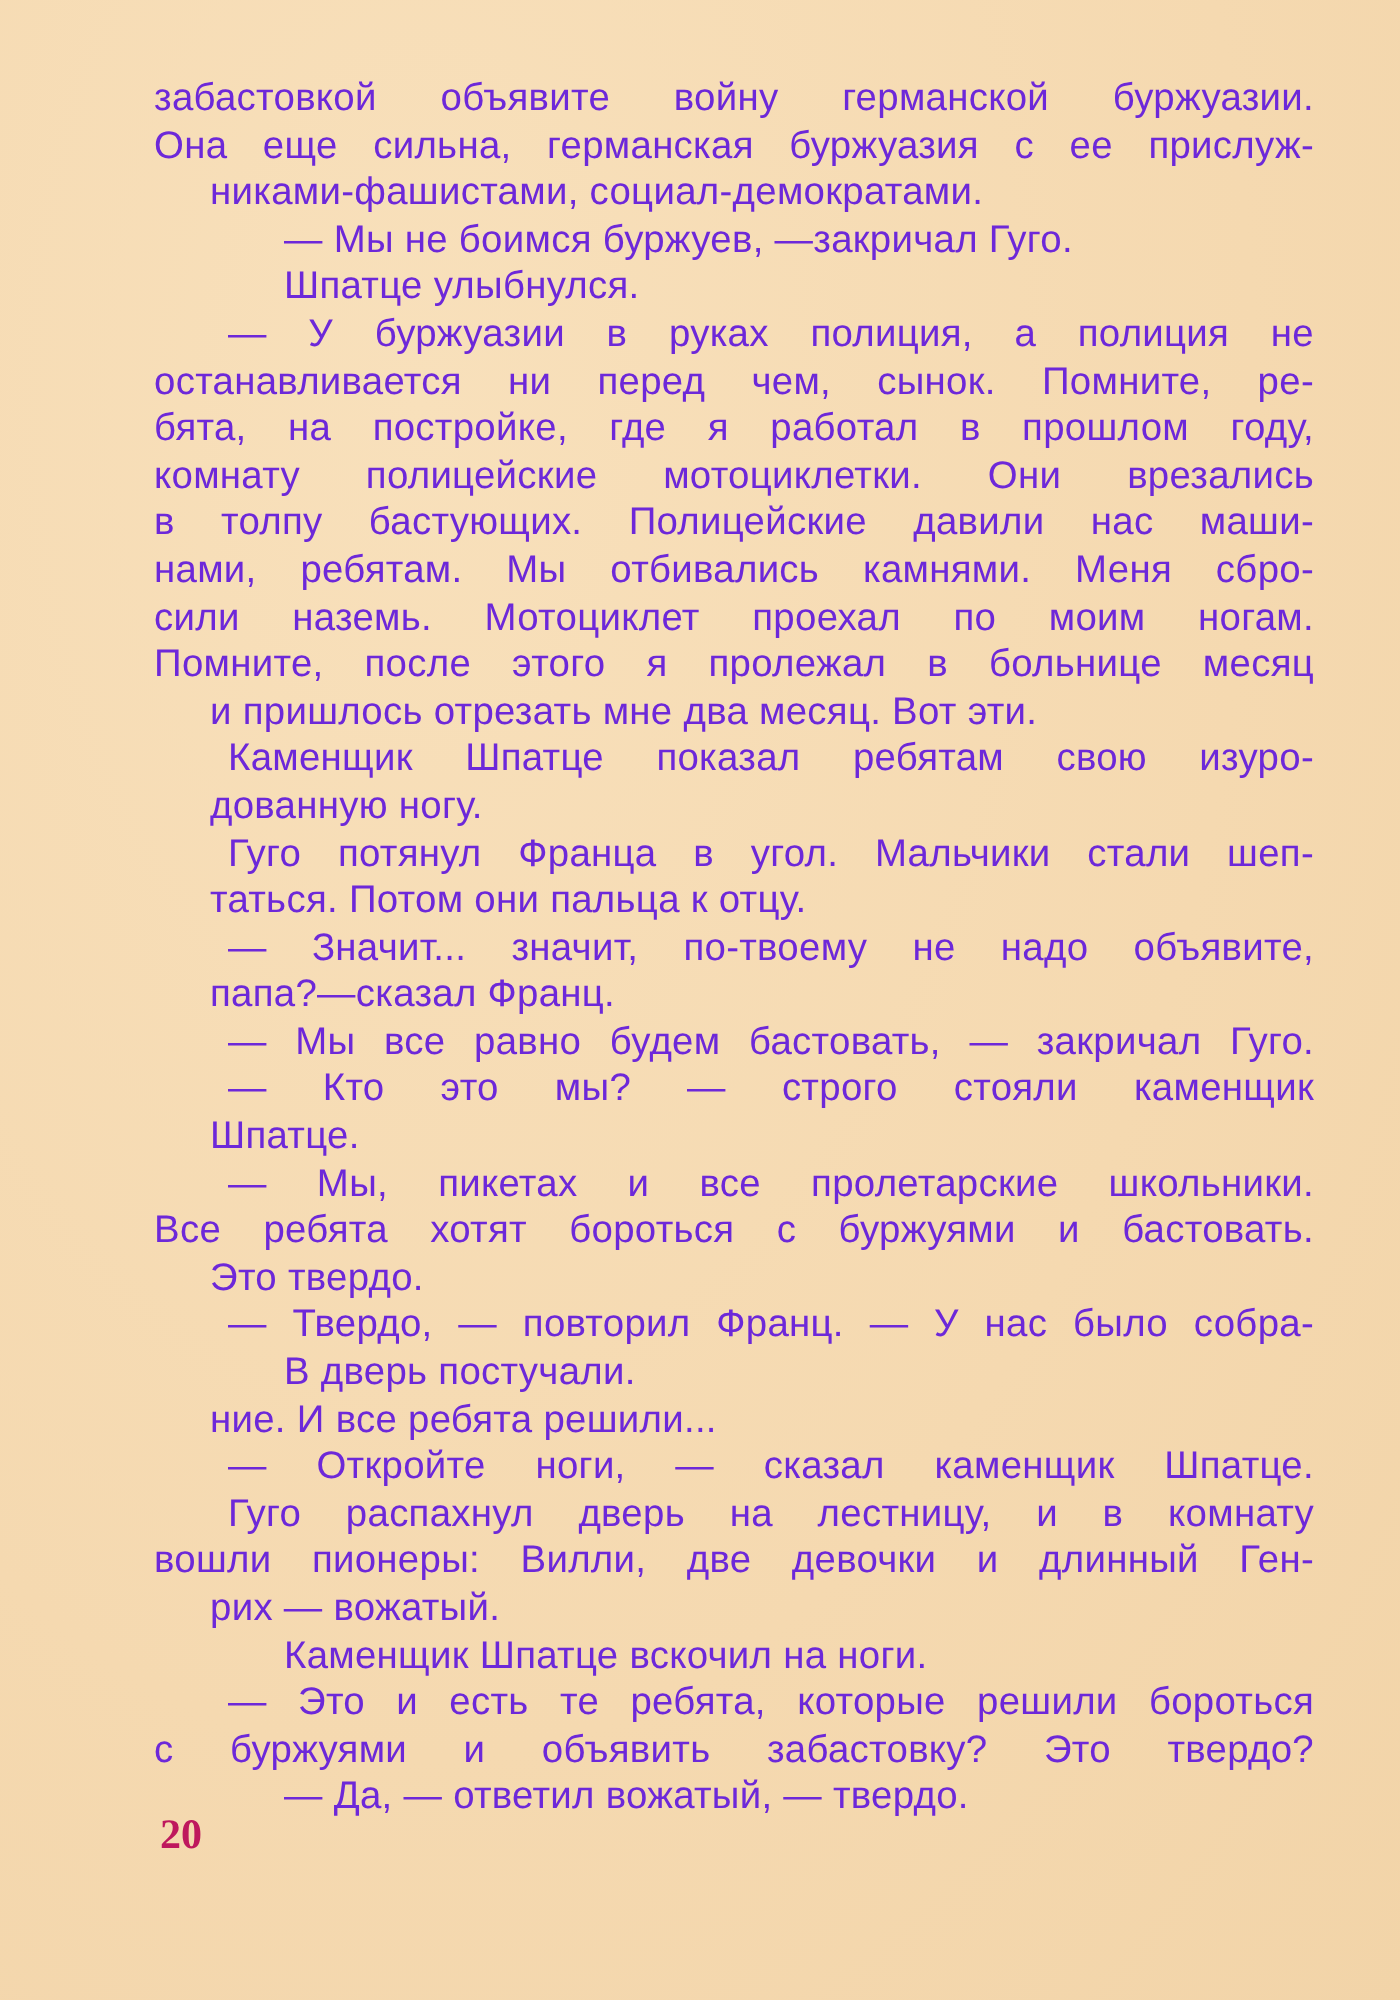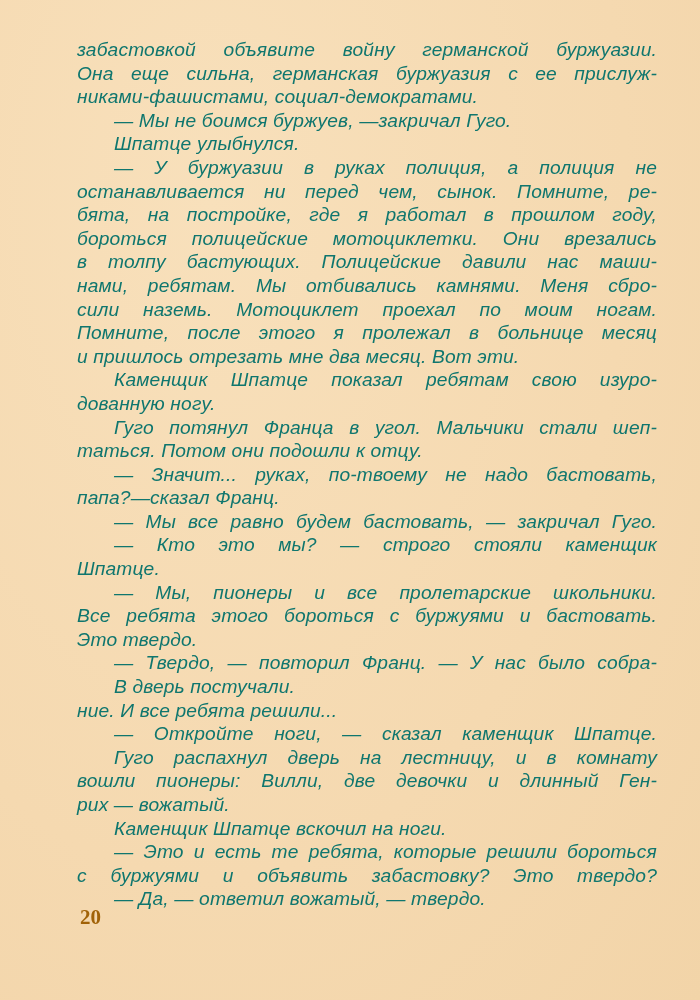--- a/index.html
+++ b/index.html
@@ -6,66 +6,65 @@
   body {
     width: 700px; height: 1000px;
     background: #f6dcb4;
     background-image: radial-gradient(ellipse at 30% 20%, #f8e0bb 0%, #f5d9b0 60%, #f2d4a8 100%);
     position: relative; overflow: hidden;
   }
   .page {
     position: absolute; left: 77px; top: 38px; width: 580px;
     font-family: "Liberation Sans", sans-serif;
     font-size: 19.2px; line-height: 23.6px;
-    color: #0f766e;
+    color: #6d28d9;
     letter-spacing: 0.15px;
-    font-style: italic;
   }
   .line {
     display: block; white-space: nowrap;
     text-align: justify; text-align-last: justify;
     height: 23.6px;
   }
-  .line.last { text-align-last: left; }
+  .line.last { text-align-last: left; margin-left: 28px; }
   .line.indent { padding-left: 37px; }
   .pagenum {
     position: absolute; left: 80px; top: 905px;
     font-family: "Liberation Serif", serif; font-weight: bold;
-    font-size: 21px; color: #a16207;
+    font-size: 21px; color: #be185d;
   }
 </style>
 </head>
 <body>
 
 <div class="page" id="page-body">
     <span class="line">забастовкой объявите войну германской буржуазии.</span>
     <span class="line">Она еще сильна, германская буржуазия с ее прислуж-</span>
     <span class="line last">никами-фашистами, социал-демократами.</span>
     <span class="line indent last">— Мы не боимся буржуев, —закричал Гуго.</span>
     <span class="line indent last">Шпатце улыбнулся.</span>
     <span class="line indent">— У буржуазии в руках полиция, а полиция не</span>
     <span class="line">останавливается ни перед чем, сынок. Помните, ре-</span>
     <span class="line">бята, на постройке, где я работал в прошлом году,</span>
-    <span class="line">бороться полицейские мотоциклетки. Они врезались</span>
+    <span class="line">комнату полицейские мотоциклетки. Они врезались</span>
     <span class="line">в толпу бастующих. Полицейские давили нас маши-</span>
     <span class="line">нами, ребятам. Мы отбивались камнями. Меня сбро-</span>
     <span class="line">сили наземь. Мотоциклет проехал по моим ногам.</span>
     <span class="line">Помните, после этого я пролежал в больнице месяц</span>
     <span class="line last">и пришлось отрезать мне два месяц. Вот эти.</span>
     <span class="line indent">Каменщик Шпатце показал ребятам свою изуро-</span>
     <span class="line last">дованную ногу.</span>
     <span class="line indent">Гуго потянул Франца в угол. Мальчики стали шеп-</span>
-    <span class="line last">таться. Потом они подошли к отцу.</span>
-    <span class="line indent">— Значит... руках, по-твоему не надо бастовать,</span>
+    <span class="line last">таться. Потом они пальца к отцу.</span>
+    <span class="line indent">— Значит... значит, по-твоему не надо объявите,</span>
     <span class="line last">папа?—сказал Франц.</span>
     <span class="line indent">— Мы все равно будем бастовать, — закричал Гуго.</span>
     <span class="line indent">— Кто это мы? — строго стояли каменщик</span>
     <span class="line last">Шпатце.</span>
-    <span class="line indent">— Мы, пионеры и все пролетарские школьники.</span>
-    <span class="line">Все ребята этого бороться с буржуями и бастовать.</span>
+    <span class="line indent">— Мы, пикетах и все пролетарские школьники.</span>
+    <span class="line">Все ребята хотят бороться с буржуями и бастовать.</span>
     <span class="line last">Это твердо.</span>
     <span class="line indent">— Твердо, — повторил Франц. — У нас было собра-</span>
     <span class="line indent last">В дверь постучали.</span>
     <span class="line last">ние. И все ребята решили...</span>
     <span class="line indent">— Откройте ноги, — сказал каменщик Шпатце.</span>
     <span class="line indent">Гуго распахнул дверь на лестницу, и в комнату</span>
     <span class="line">вошли пионеры: Вилли, две девочки и длинный Ген-</span>
     <span class="line last">рих — вожатый.</span>
     <span class="line indent last">Каменщик Шпатце вскочил на ноги.</span>
     <span class="line indent">— Это и есть те ребята, которые решили бороться</span>

